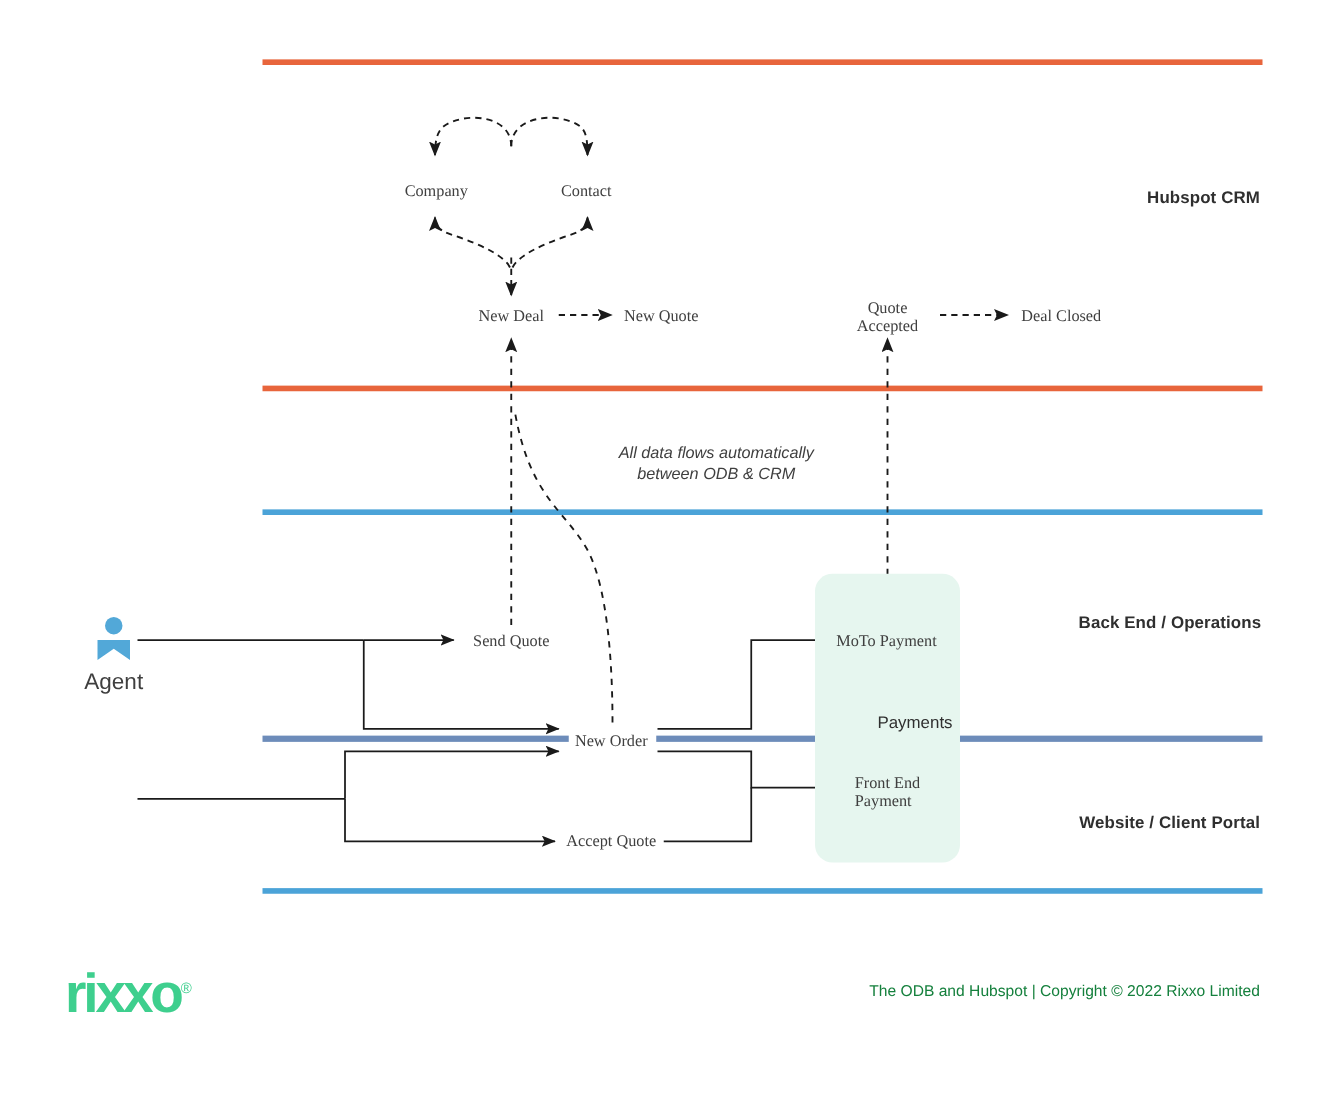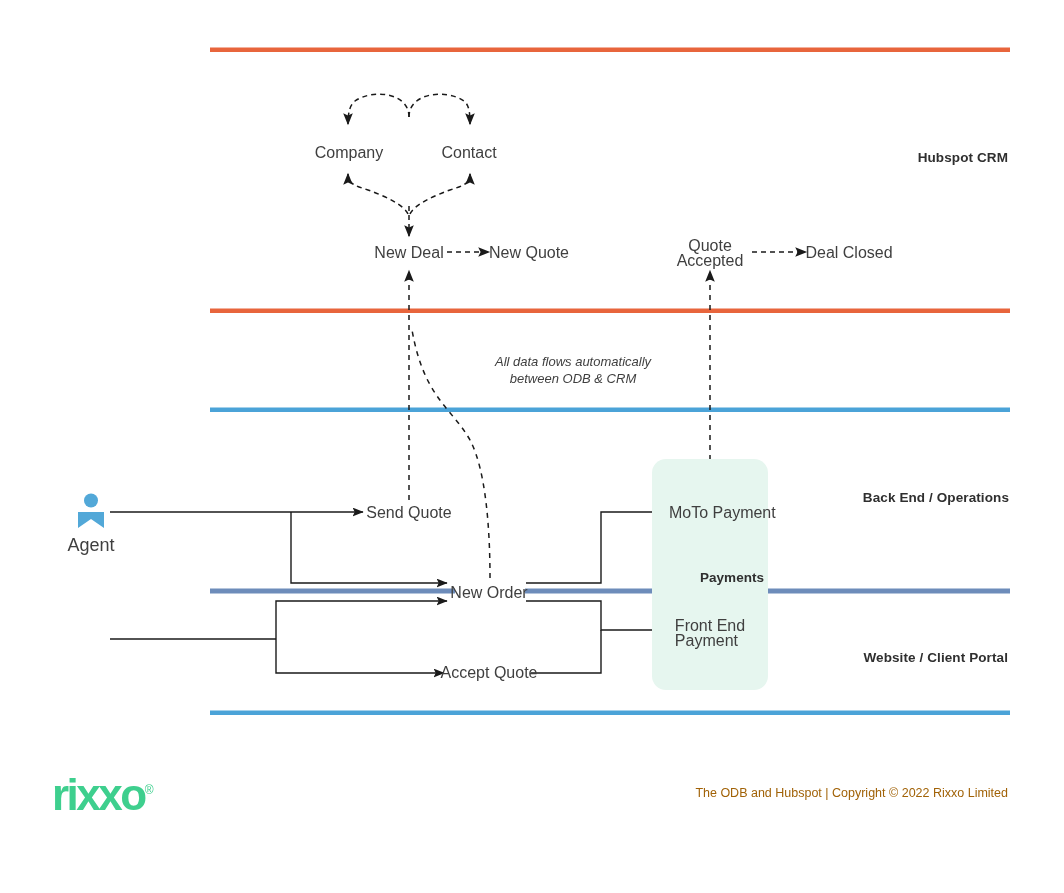--- a/index.html
+++ b/index.html
@@ -32,24 +32,25 @@
     position: absolute;
     font-size: 13.5px;
     font-weight: bold;
     color: #2f2f2f;
     text-align: right;
     letter-spacing: 0.1px;
     white-space: nowrap;
   }
   .node-label {
     position: absolute;
-    font-size: 16px;
+    font-size: 13px;
     color: #3f3f3f;
     white-space: nowrap;
     line-height: 15px;
+    font-family: Liberation Serif, serif;
   }
   .node-label.center {
     text-align: center;
     transform: translateX(-50%);
   }
   .note-text {
     position: absolute;
     font-size: 13px;
     font-style: italic;
     color: #3f3f3f;
@@ -59,21 +60,21 @@
     white-space: nowrap;
   }
   .payments-box {
     position: absolute;
     background: #e6f6ef;
     border-radius: 14px;
   }
   .payments-title {
     position: absolute;
     font-size: 13.5px;
-    font-weight: bold;
+    font-weight: normal;
     color: #2f2f2f;
     text-align: center;
     transform: translateX(-50%);
     white-space: nowrap;
     padding-left: 44px;
   }
   .actor {
     position: absolute;
     text-align: center;
     width: 86px;
@@ -84,21 +85,21 @@
   }
   .actor-name {
     display: block;
     font-size: 18px;
     color: #3f3f3f;
     margin-top: 5px;
   }
   .footer-text {
     position: absolute;
     font-size: 12.5px;
-    color: #a16207;
+    color: #15803d;
     white-space: nowrap;
     text-align: right;
   }
   .logo {
     position: absolute;
     font-size: 44px;
     font-weight: bold;
     letter-spacing: -2.5px;
     line-height: 48px;
   }

